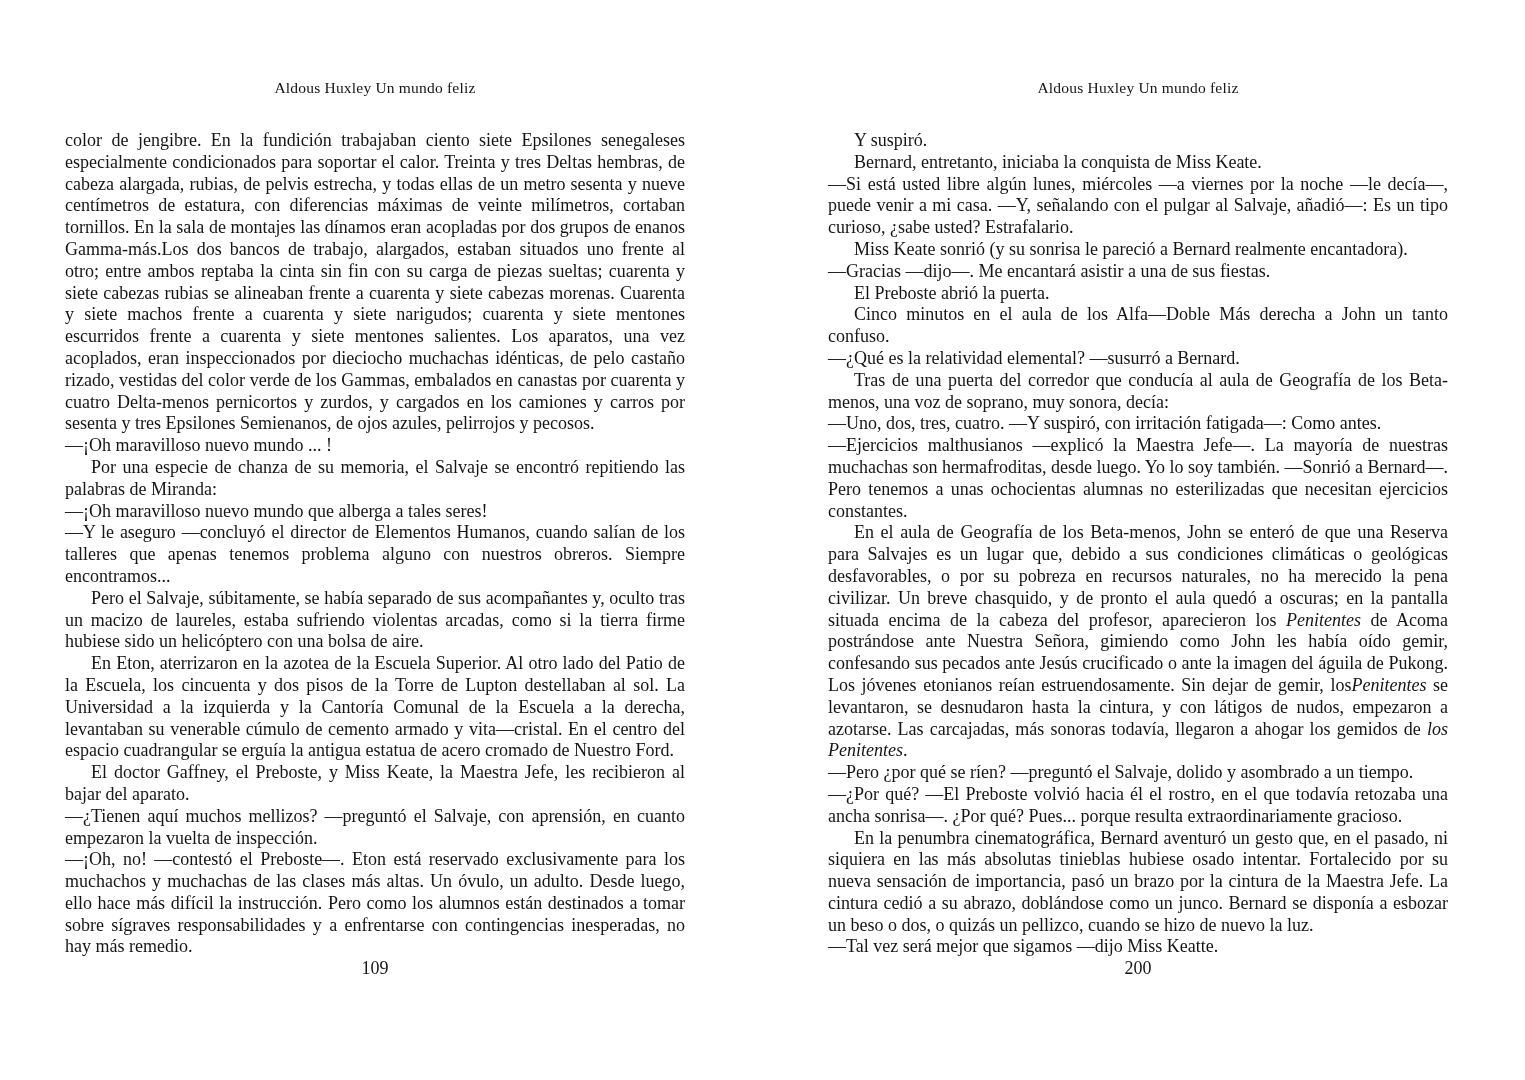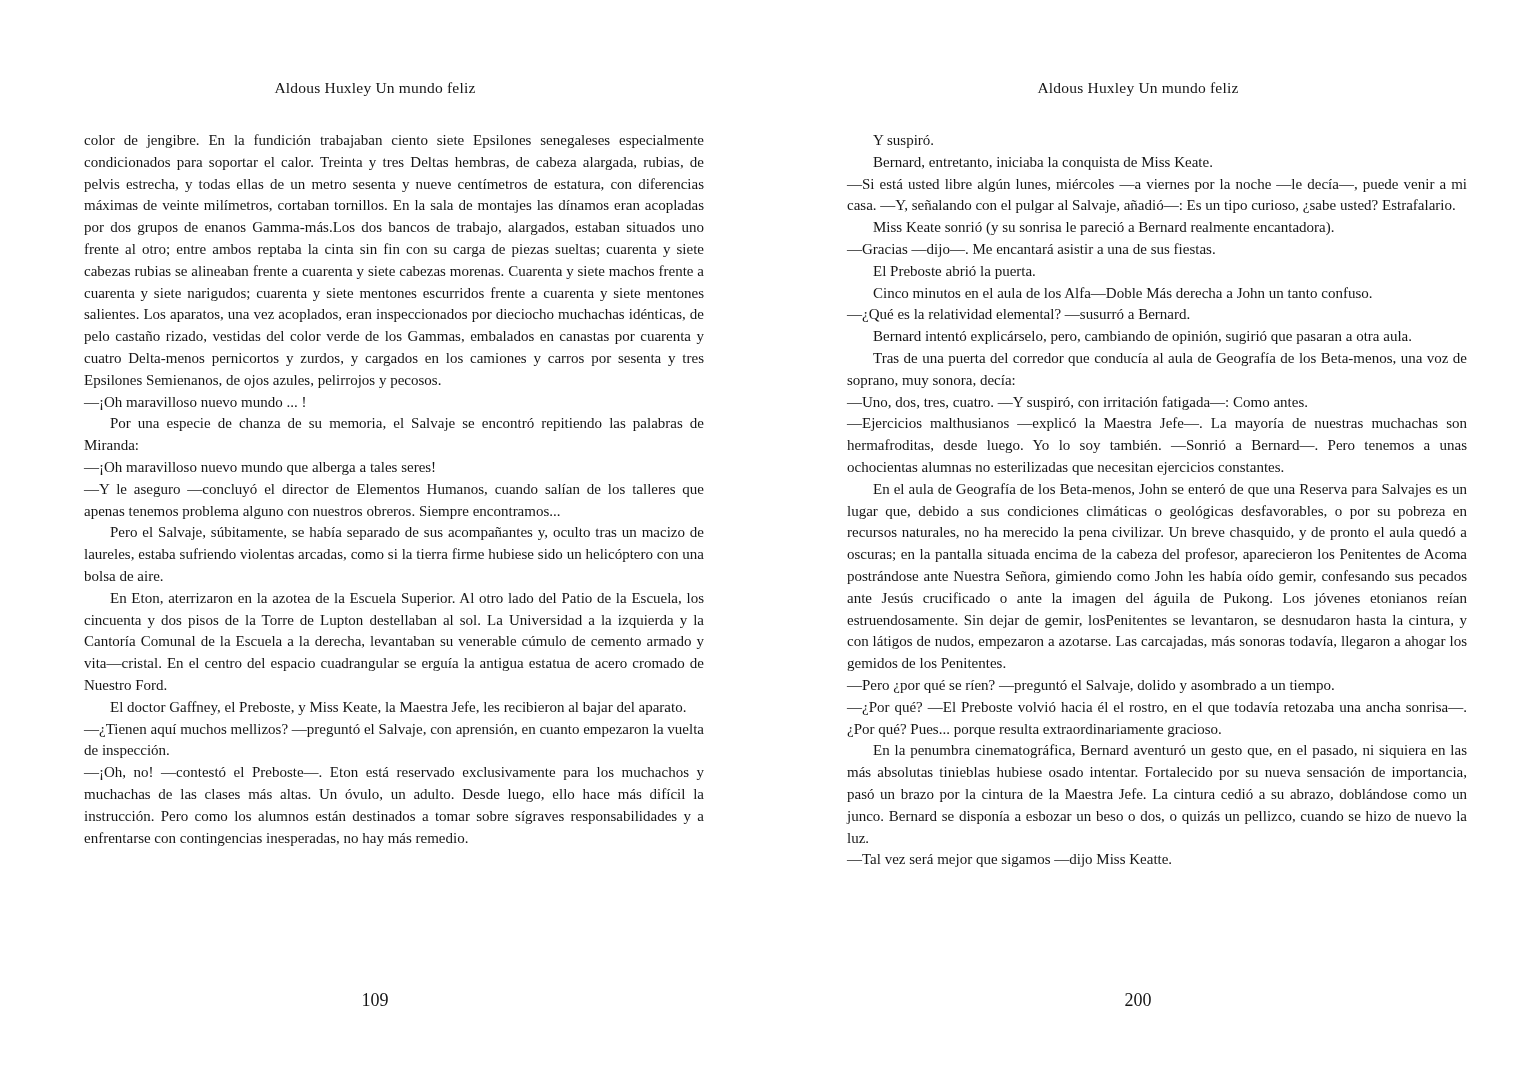--- a/index.html
+++ b/index.html
@@ -31,37 +31,37 @@
     text-align: center;
     font-size: 15.5px;
     letter-spacing: 0.2px;
     white-space: nowrap;
   }
   .page-body {
     position: absolute;
     top: 130px;
     left: 0;
     width: 620px;
-    font-size: 15px;
+    font-size: 18px;
     line-height: 21.8px;
     text-align: justify;
-    margin-left: 19px;
   }
   .page-body p {
     margin: 0;
     padding: 0;
   }
   .page-body p.indent {
     text-indent: 26px;
   }
   .italic {
+    font-style: italic;
   }
   .page-number {
     position: absolute;
-    top: 990px;
+    top: 958px;
     left: 0;
     right: 0;
     text-align: center;
     font-size: 18px;
   }
 </style>
 </head>
 <body>
 
 <div>
@@ -87,21 +87,20 @@
     <div class="running-header">Aldous Huxley Un mundo feliz</div>
     <div class="page-body">
         <p class="indent"><span>Y suspiró.</span></p>
         <p class="indent"><span>Bernard, entretanto, iniciaba la conquista de Miss Keate.</span></p>
         <p class=""><span>—Si está usted libre algún lunes, miércoles —a viernes por la noche —le decía—, puede venir a mi casa. —Y, señalando con el pulgar al Salvaje, añadió—: Es un tipo curioso, ¿sabe usted? Estrafalario.</span></p>
         <p class="indent"><span>Miss Keate sonrió (y su sonrisa le pareció a Bernard realmente encantadora).</span></p>
         <p class=""><span>—Gracias —dijo—. Me encantará asistir a una de sus fiestas.</span></p>
         <p class="indent"><span>El Preboste abrió la puerta.</span></p>
         <p class="indent"><span>Cinco minutos en el aula de los Alfa—Doble Más derecha a John un tanto confuso.</span></p>
         <p class=""><span>—¿Qué es la relatividad elemental? —susurró a Bernard.</span></p>
-        <p class="indent"><span>Bernard intentó explicárselo, pero, cambiando de opinión, sugirió que pasaran a otra aula.</span></p>
         <p class="indent"><span>Tras de una puerta del corredor que conducía al aula de Geografía de los Beta-menos, una voz de soprano, muy sonora, decía:</span></p>
         <p class=""><span>—Uno, dos, tres, cuatro. —Y suspiró, con irritación fatigada—: Como antes.</span></p>
         <p class=""><span>—Ejercicios malthusianos —explicó la Maestra Jefe—. La mayoría de nuestras muchachas son hermafroditas, desde luego. Yo lo soy también. —Sonrió a Bernard—. Pero tenemos a unas ochocientas alumnas no esterilizadas que necesitan ejercicios constantes.</span></p>
         <p class="indent"><span>En el aula de Geografía de los Beta-menos, John se enteró de que una Reserva para Salvajes es un lugar que, debido a sus condiciones climáticas o geológicas desfavorables, o por su pobreza en recursos naturales, no ha merecido la pena civilizar. Un breve chasquido, y de pronto el aula quedó a oscuras; en la pantalla situada encima de la cabeza del profesor, aparecieron los </span><span class="italic">Penitentes</span><span> de Acoma postrándose ante Nuestra Señora, gimiendo como John les había oído gemir, confesando sus pecados ante Jesús crucificado o ante la imagen del águila de Pukong. Los jóvenes etonianos reían estruendosamente. Sin dejar de gemir, los</span><span class="italic">Penitentes</span><span> se levantaron, se desnudaron hasta la cintura, y con látigos de nudos, empezaron a azotarse. Las carcajadas, más sonoras todavía, llegaron a ahogar los gemidos de </span><span class="italic">los Penitentes</span><span>.</span></p>
         <p class=""><span>—Pero ¿por qué se ríen? —preguntó el Salvaje, dolido y asombrado a un tiempo.</span></p>
         <p class=""><span>—¿Por qué? —El Preboste volvió hacia él el rostro, en el que todavía retozaba una ancha sonrisa—. ¿Por qué? Pues... porque resulta extraordinariamente gracioso.</span></p>
         <p class="indent"><span>En la penumbra cinematográfica, Bernard aventuró un gesto que, en el pasado, ni siquiera en las más absolutas tinieblas hubiese osado intentar. Fortalecido por su nueva sensación de importancia, pasó un brazo por la cintura de la Maestra Jefe. La cintura cedió a su abrazo, doblándose como un junco. Bernard se disponía a esbozar un beso o dos, o quizás un pellizco, cuando se hizo de nuevo la luz.</span></p>
         <p class=""><span>—Tal vez será mejor que sigamos —dijo Miss Keatte.</span></p>
       </div>
     <div class="page-number">200</div>

